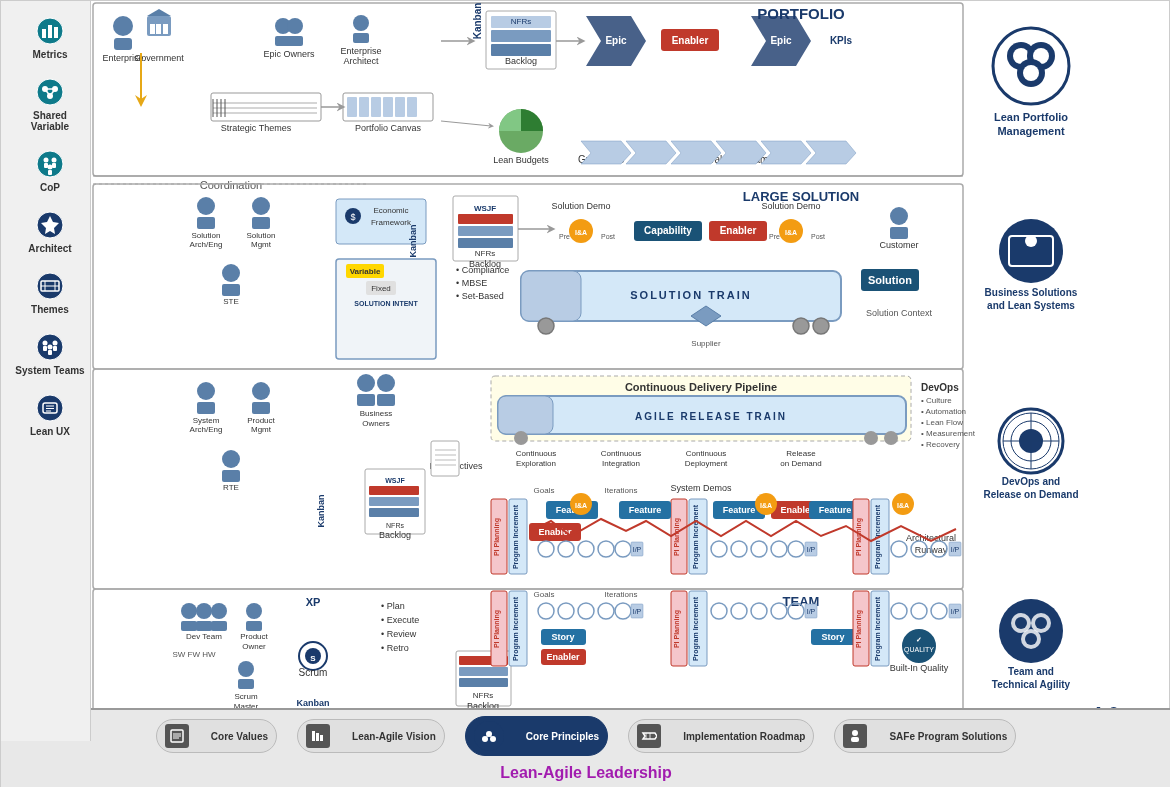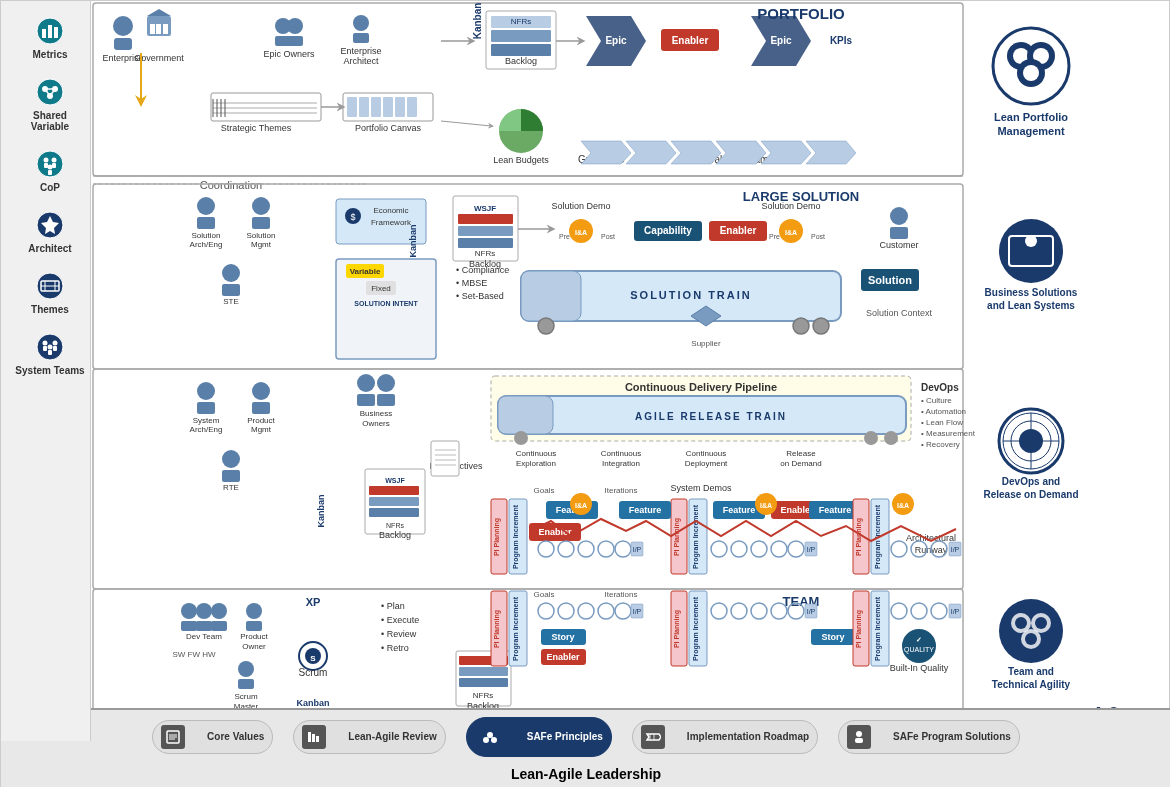--- a/index.html
+++ b/index.html
@@ -203,20 +203,32 @@
           <circle cx="19" cy="10" r="2.5" fill="white"></circle>
           <circle cx="14" cy="14" r="2.5" fill="white"></circle>
           <rect x="7" y="13" width="4" height="5" rx="1" fill="white"></rect>
           <rect x="17" y="13" width="4" height="5" rx="1" fill="white"></rect>
           <rect x="12" y="17" width="4" height="5" rx="1" fill="white"></rect>
         </svg>
       </div>
       <span class="sidebar-label">System Teams</span>
     </div>
 
+    <div class="sidebar-item">
+      <div class="sidebar-icon">
+        <svg width="28" height="28" viewBox="0 0 28 28">
+          <circle cx="14" cy="14" r="13" fill="#1a3a6b" stroke="#fff" stroke-width="1"></circle>
+          <rect x="7" y="9" width="14" height="10" rx="2" fill="none" stroke="white" stroke-width="1.5"></rect>
+          <line x1="10" y1="12" x2="18" y2="12" stroke="white" stroke-width="1"></line>
+          <line x1="10" y1="14.5" x2="18" y2="14.5" stroke="white" stroke-width="1"></line>
+          <line x1="10" y1="17" x2="15" y2="17" stroke="white" stroke-width="1"></line>
+        </svg>
+      </div>
+      <span class="sidebar-label">Lean UX</span>
+    </div>
   </div>
 
   <div class="content-area">
     <svg class="diagram-svg" viewBox="0 0 1080 750" xmlns="http://www.w3.org/2000/svg">
 
       <rect x="2" y="2" width="870" height="173" fill="none" stroke="#aaa" stroke-width="1.5" rx="3"></rect>
 
       <text x="710" y="18" font-size="15" font-weight="bold" fill="#1a3a6b" text-anchor="middle">PORTFOLIO</text>
 
       <line x1="2" y1="175" x2="872" y2="175" stroke="#999" stroke-width="1"></line>
@@ -712,33 +724,33 @@
           <span class="bottom-icon-label">Core Values</span>
         </div>
         <div class="bottom-icon-item">
           <div style="width:24px;height:24px;background:#555;border-radius:3px;display:flex;align-items:center;justify-content:center;">
             <svg width="16" height="16" viewBox="0 0 16 16">
                 <rect x="2" y="3" width="3" height="10" fill="white"></rect>
                 <rect x="6" y="5" width="3" height="8" fill="white"></rect>
                 <rect x="10" y="7" width="3" height="6" fill="white"></rect>
               </svg>
           </div>
-          <span class="bottom-icon-label">Lean-Agile Review</span>
+          <span class="bottom-icon-label">Lean-Agile Vision</span>
         </div>
         <div class="bottom-icon-item" style="background:#1a3a6b; border-color:#1a3a6b; border-radius:50px;">
           <div style="width:30px;height:30px;background:#1a3a6b;border-radius:50%;display:flex;align-items:center;justify-content:center;">
             <svg width="20" height="20" viewBox="0 0 20 20">
                 <circle cx="10" cy="8" r="3" fill="white"></circle>
                 <circle cx="6" cy="13" r="3" fill="white"></circle>
                 <circle cx="14" cy="13" r="3" fill="white"></circle>
                 <line x1="10" y1="8" x2="6" y2="13" stroke="white" stroke-width="1"></line>
                 <line x1="10" y1="8" x2="14" y2="13" stroke="white" stroke-width="1"></line>
               </svg>
           </div>
-          <span class="bottom-icon-label" style="color:white;">SAFe Principles</span>
+          <span class="bottom-icon-label" style="color:white;">Core Principles</span>
         </div>
         <div class="bottom-icon-item">
           <div style="width:24px;height:24px;background:#555;border-radius:3px;display:flex;align-items:center;justify-content:center;">
             <svg width="16" height="16" viewBox="0 0 16 16">
                 <polygon points="2,5 14,5 16,8 14,11 2,11 4,8" fill="none" stroke="white" stroke-width="1.5"></polygon>
                 <line x1="5" y1="5" x2="5" y2="11" stroke="white" stroke-width="0.8"></line>
                 <line x1="9" y1="5" x2="9" y2="11" stroke="white" stroke-width="0.8"></line>
               </svg>
           </div>
           <span class="bottom-icon-label">Implementation Roadmap</span>
@@ -746,17 +758,17 @@
         <div class="bottom-icon-item">
           <div style="width:24px;height:24px;background:#555;border-radius:3px;display:flex;align-items:center;justify-content:center;">
             <svg width="16" height="16" viewBox="0 0 16 16">
                 <circle cx="8" cy="5" r="3" fill="white"></circle>
                 <rect x="4" y="9" width="8" height="5" rx="2" fill="white"></rect>
               </svg>
           </div>
           <span class="bottom-icon-label">SAFe Program Solutions</span>
         </div>
       </div>
-      <div style="font-size:14px; font-weight:bold; color:#000000;">Lean-Agile Leadership</div>
+      <div style="font-size:16px; font-weight:bold; color:#a21caf;">Lean-Agile Leadership</div>
     </div>
   </div>
 
 </div>
 
 </body></html>

